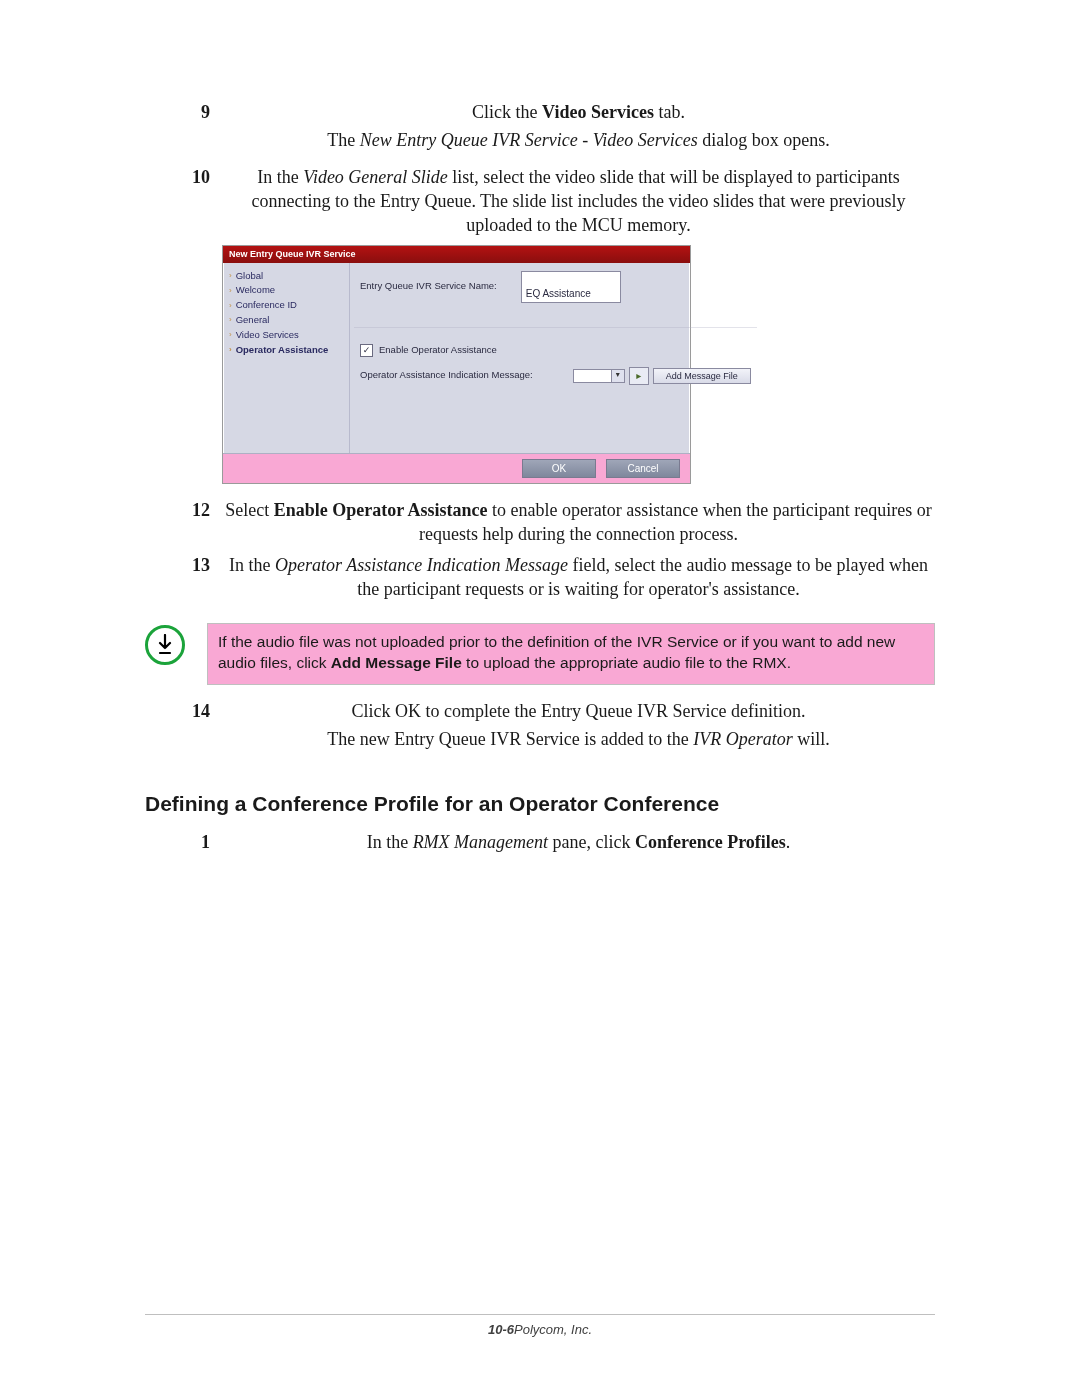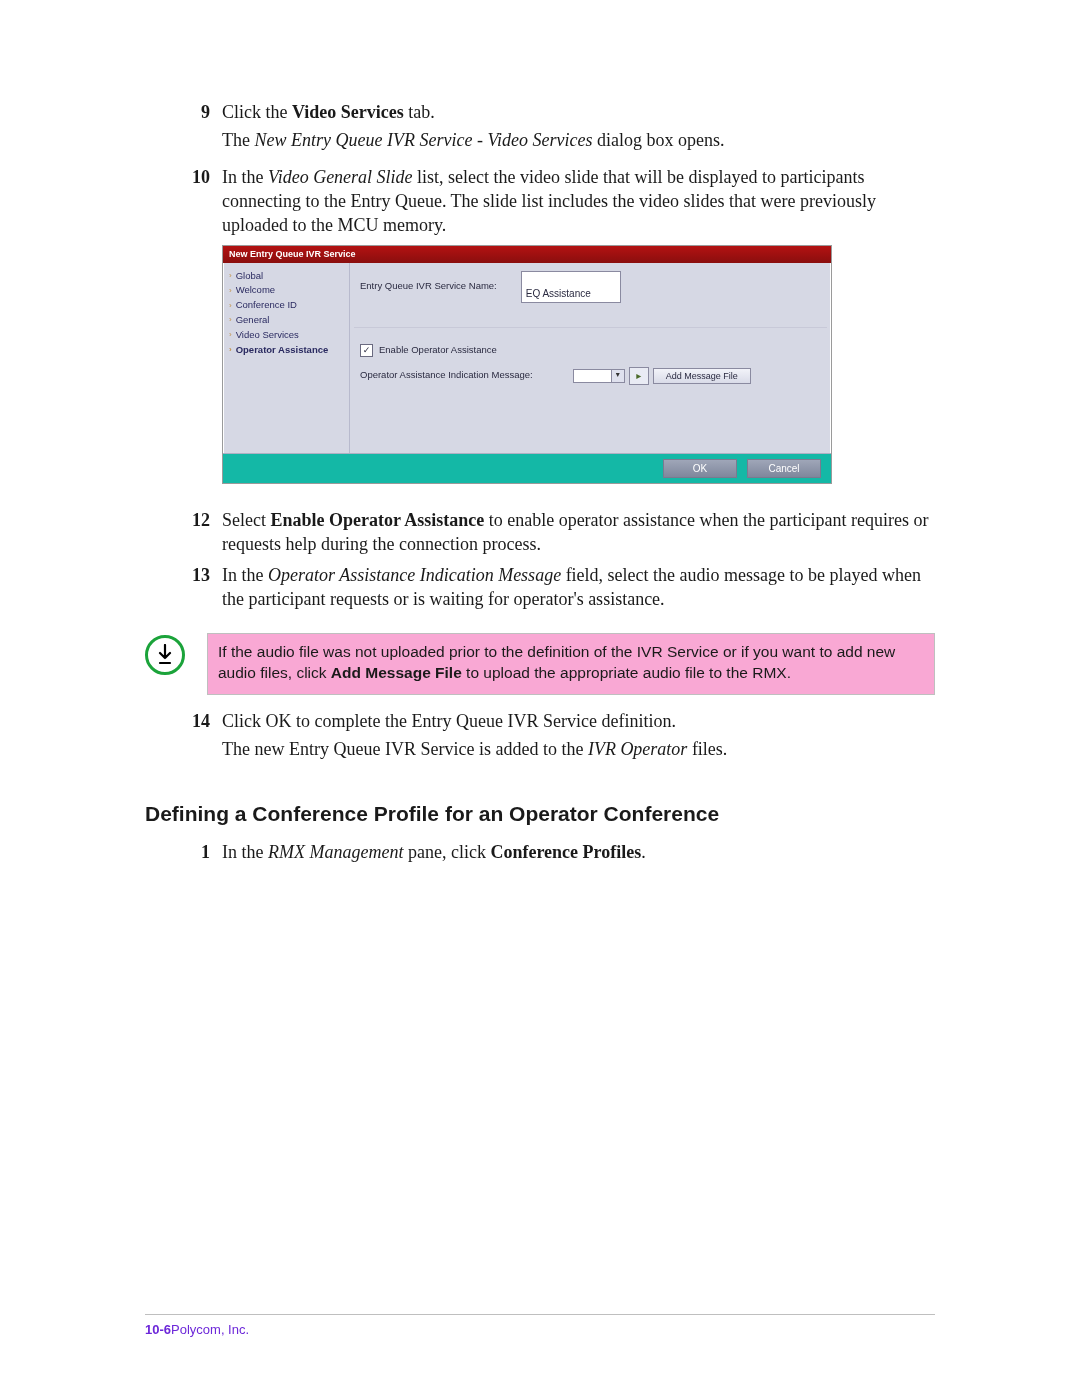--- a/index.html
+++ b/index.html
@@ -33,28 +33,29 @@
   }
   .step .num{
     width:65px;
     flex:none;
     text-align:right;
     font-weight:bold;
     padding-right:12px;
   }
   .step .body{
     flex:1;
+    text-align:center;
   }
   .step .body p{margin:0 0 4px 0;}
   .step .body .sub{margin:2px 0 10px 0;}
   .b{font-weight:bold;}
   .i{font-style:italic;}
   .dlg-wrap{
-    margin:4px 0 24px 77px;
-    width:610px;
+    margin:4px 0 14px 77px;
+    width:469px;
   }
   .dlg{
     border:1px solid #9a9a9a;
     background:#d6d8e4;
     font-family:Tahoma,Arial,sans-serif;
     font-size:9.5px;
     color:#2a2a40;
     box-shadow:0 0 0 1px #fff inset;
   }
   .dlg-title{
@@ -144,21 +145,21 @@
     width:96px;
     text-align:center;
     font-size:9px;
     color:#2a2a40;
   }
   .dlg-foot{
     display:flex;
     justify-content:flex-end;
     gap:10px;
     padding:5px 10px;
-    background:#14b8a6;
+    background:#f9a8d4;
     border-top:1px solid #aeb0c4;
   }
   .foot-btn{
     border:1px solid #7a7a90;
     background:linear-gradient(#9fa6b8,#7f879c);
     color:#fff;
     width:72px;
     text-align:center;
     padding:2px 0;
     font-size:10px;
@@ -192,22 +193,23 @@
     margin:34px 0 12px 0;
   }
   .page-foot{
     position:absolute;
     left:145px;right:145px;bottom:58px;
     border-top:1px solid #bfbfbf;
     padding-top:6px;
     font-family:Arial,Helvetica,sans-serif;
     font-size:13px;
     display:flex;
-    justify-content:flex-start;
-    color:#6d28d9;
+    justify-content:center;
+    color:#404040;
+    font-style:italic;
   }
 </style>
 </head>
 <body>
 
 <div class="page">
 
   <div class="content">
 
     <div class="step">
@@ -320,21 +322,21 @@
       <div class="note-box">
         <span>If the audio file was not uploaded prior to the definition of the IVR Service or if you want to add new audio files, click </span><span class="b">Add Message File</span><span> to upload the appropriate audio file to the RMX.</span>
       </div>
     </div>
 
     <div class="step">
       <div class="num">14</div>
       <div class="body">
         <p>Click OK to complete the Entry Queue IVR Service definition.</p>
         <p>
-          <span>The new Entry Queue IVR Service is added to the </span><span class="i">IVR Operator</span><span> files.</span>
+          <span>The new Entry Queue IVR Service is added to the </span><span class="i">IVR Operator</span><span> will.</span>
         </p>
       </div>
     </div>
 
     <h2 class="sect">Defining a Conference Profile for an Operator Conference</h2>
 
     <div class="step">
       <div class="num">1</div>
       <div class="body">
         <p>

